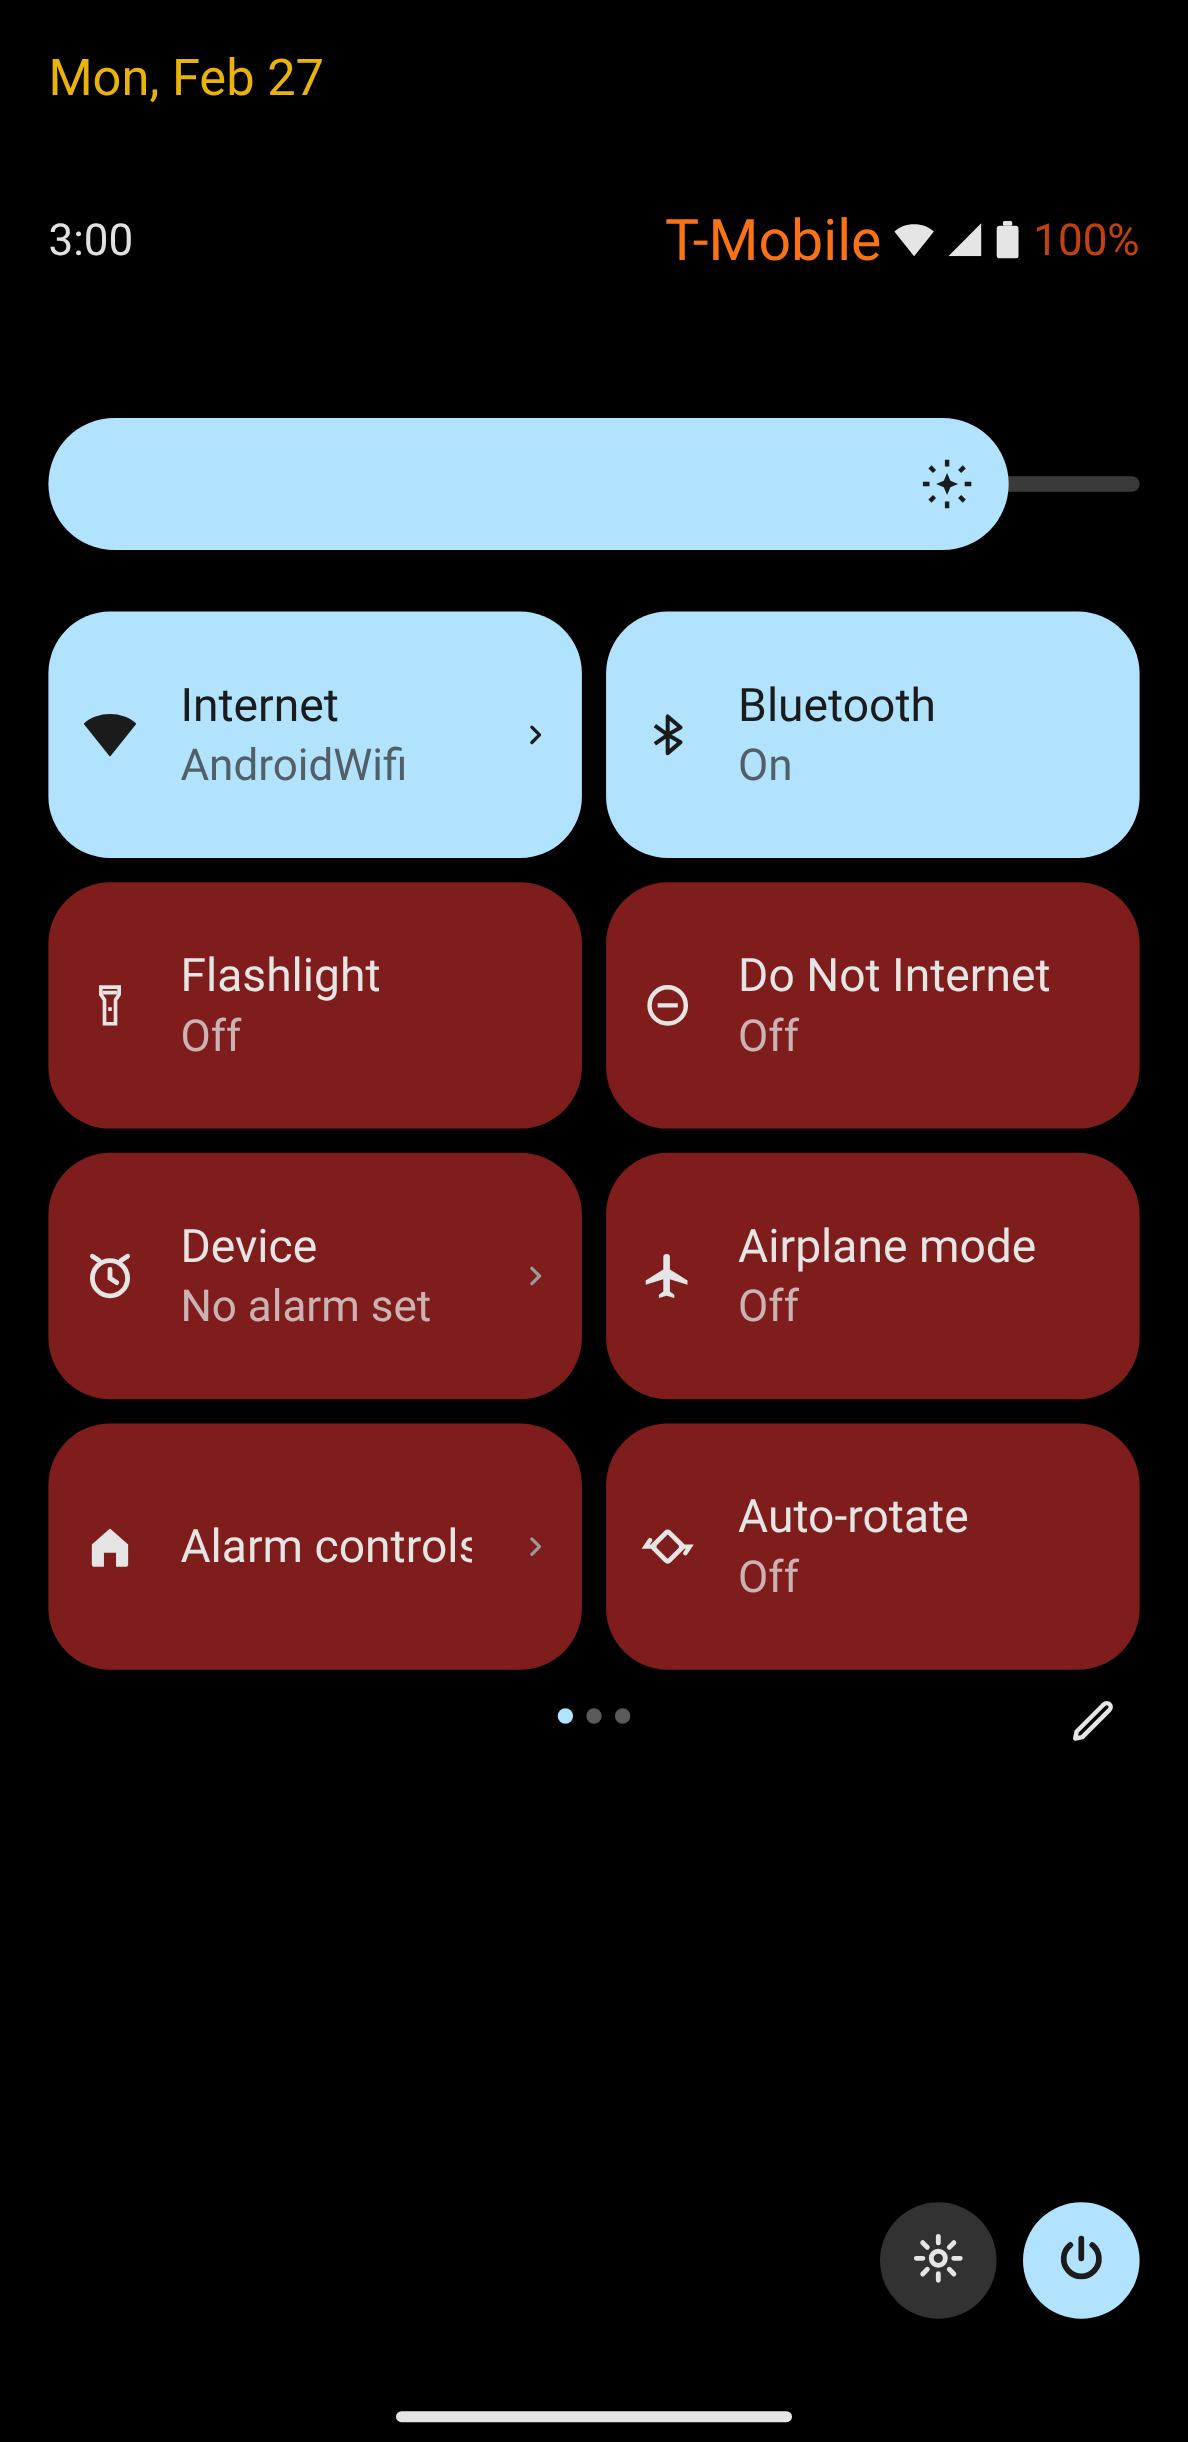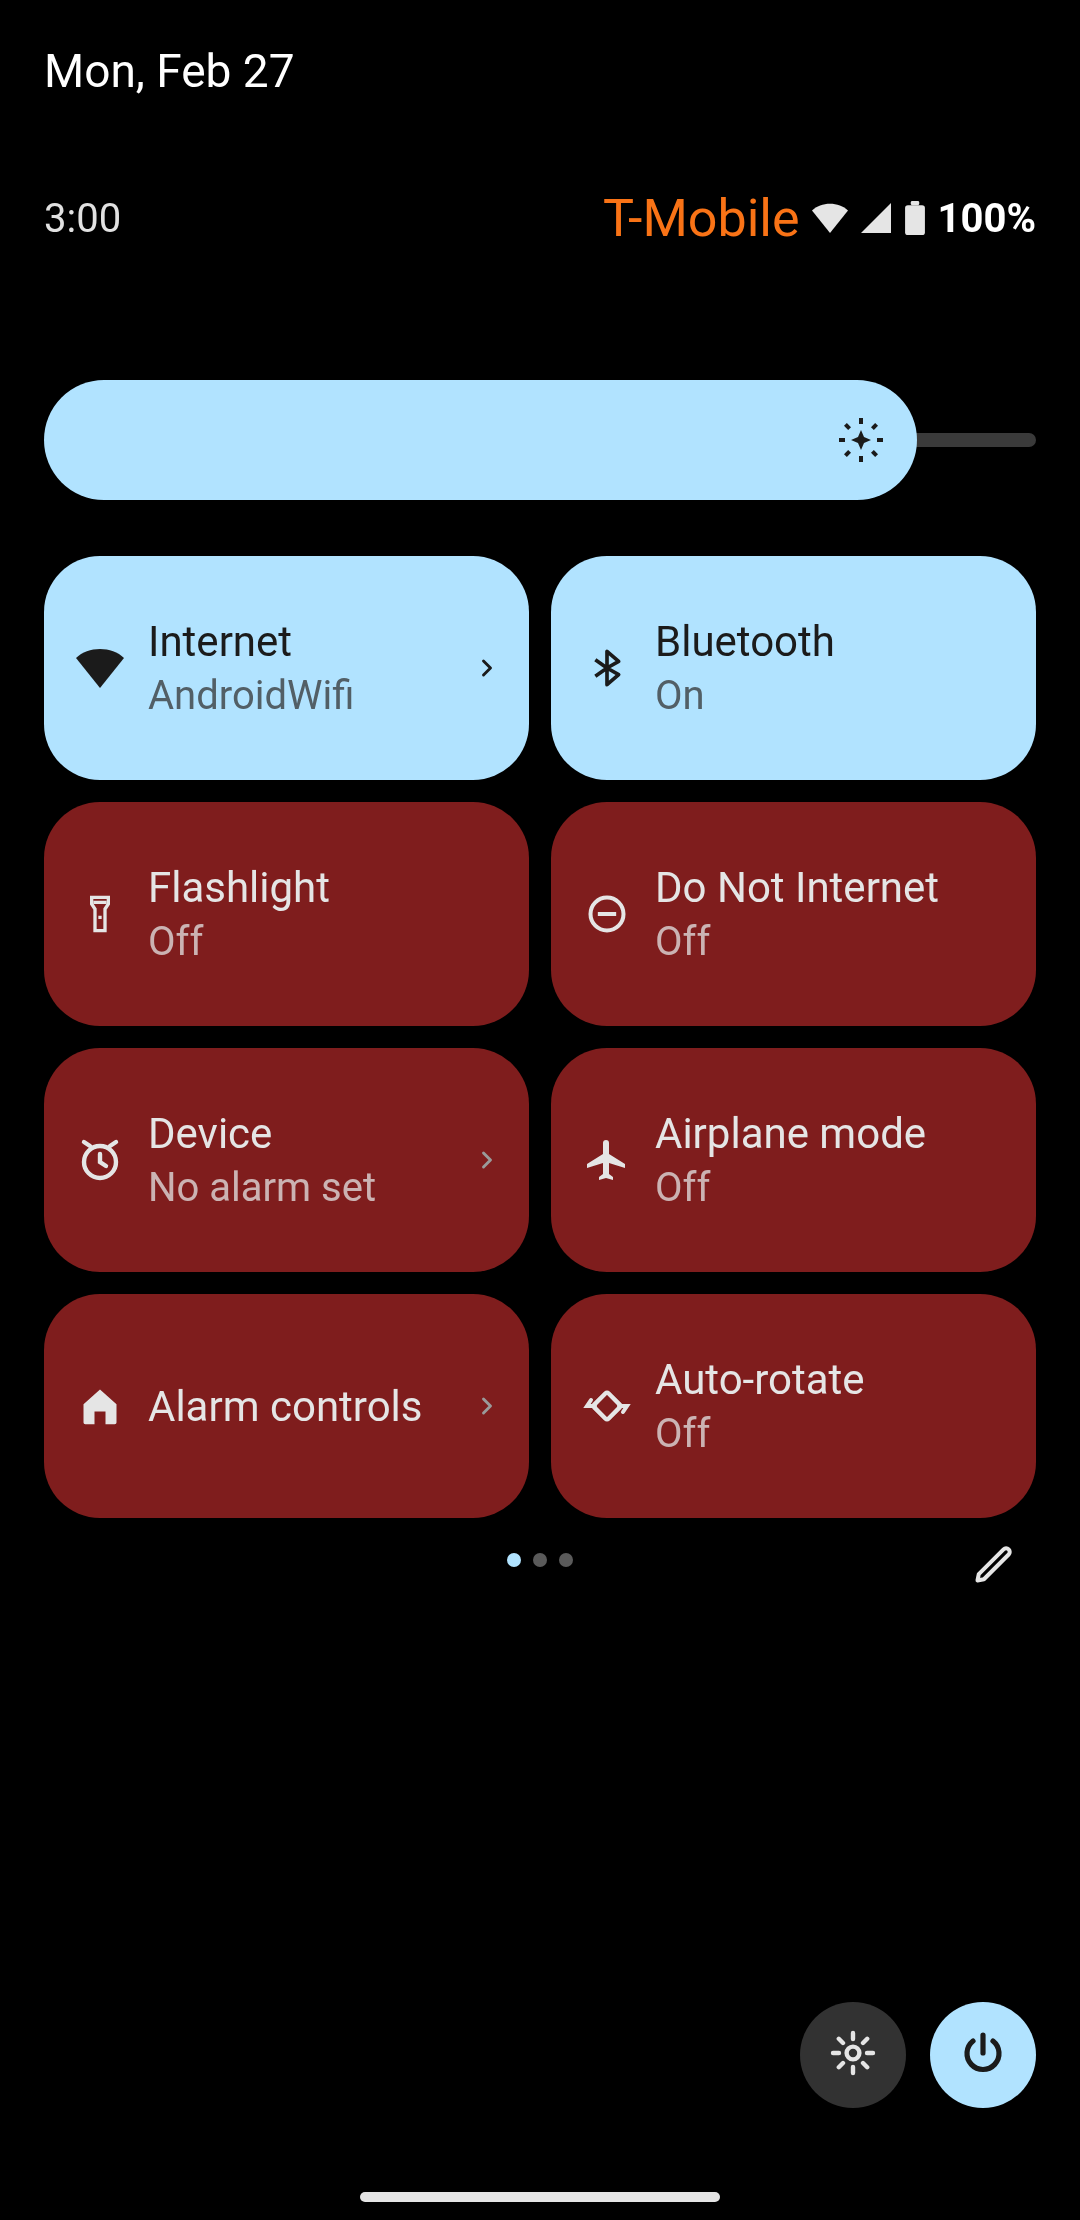--- a/index.html
+++ b/index.html
@@ -1,33 +1,33 @@
 <!DOCTYPE html>
 <html><head>
 <meta charset="utf-8">
 <style>
   * { box-sizing: border-box; margin: 0; padding: 0; }
   html, body { width: 1080px; height: 2220px; background: #000; font-family: Roboto, "Segoe UI", Arial, sans-serif; color: #e5e5e5; overflow: hidden; }
   .screen { width: 1080px; height: 2220px; position: relative; }
 
-  .date { position: absolute; top: 44px; left: 44px; font-size: 46px; font-weight: 400; color: #ffffff; }
+  .date { position: absolute; top: 44px; left: 44px; font-size: 46px; font-weight: 400; color: #eab308; }
   .statusbar { position: absolute; top: 178px; left: 44px; right: 44px; height: 48px; display: flex; align-items: center; justify-content: space-between; margin-top: 16px; }
   .status-time { font-size: 40px; color: #e1e1e1; font-weight: 400; }
   .status-right { display: flex; align-items: center; gap: 12px; }
   .carrier { font-size: 52px; color: #f97316; }
-  .batt-pct { font-size: 40px; color: #ffffff; font-weight: bold; }
+  .batt-pct { font-size: 40px; color: #c2410c; }
   .stat-icon { display: inline-flex; }
 
   .brightness-wrap { position: absolute; top: 380px; left: 44px; right: 44px; height: 120px; display: flex; align-items: center; }
   .brightness-track { flex: 1; height: 14px; background: #3a3a3a; border-radius: 8px; margin-left: 8px; }
   .brightness-slider { position: absolute; left: 0; height: 120px; background: #b1e3ff; border-radius: 60px; display: flex; align-items: center; justify-content: flex-end; padding-right: 32px; }
   .brightness-handle { width: 48px; height: 48px; }
 
   .tiles { position: absolute; top: 556px; left: 44px; right: 44px; display: grid; grid-template-columns: 1fr 1fr; gap: 22px; }
-  .tile { height: 224px; border-radius: 56px; padding: 0 24px 0 32px; display: flex; align-items: center; gap: 24px; position: relative; overflow: hidden; }
+  .tile { height: 224px; border-radius: 56px; padding: 0 24px 0 32px; display: flex; align-items: center; gap: 40px; position: relative; overflow: hidden; }
   .tile.active { background: #b1e3ff; color: #1b1b1b; }
   .tile.inactive { background: #7f1d1d; color: #e5e5e5; }
   .tile-icon { width: 48px; height: 48px; flex: 0 0 48px; display: flex; align-items: center; justify-content: center; }
   .tile-text { display: flex; flex-direction: column; gap: 6px; min-width: 0; flex: 1; }
   .tile-title { font-size: 42px; font-weight: 400; white-space: nowrap; overflow: hidden; text-overflow: clip; }
   .tile-sub { font-size: 40px; font-weight: 400; opacity: .75; white-space: nowrap; overflow: hidden; text-overflow: ellipsis; }
   .tile.active .tile-sub { color: #333; opacity: .75; }
   .tile.single { justify-content: flex-start; }
   .tile-chevron { width: 36px; height: 36px; flex: 0 0 36px; margin-left: auto; display: flex; align-items: center; justify-content: center; }
 

